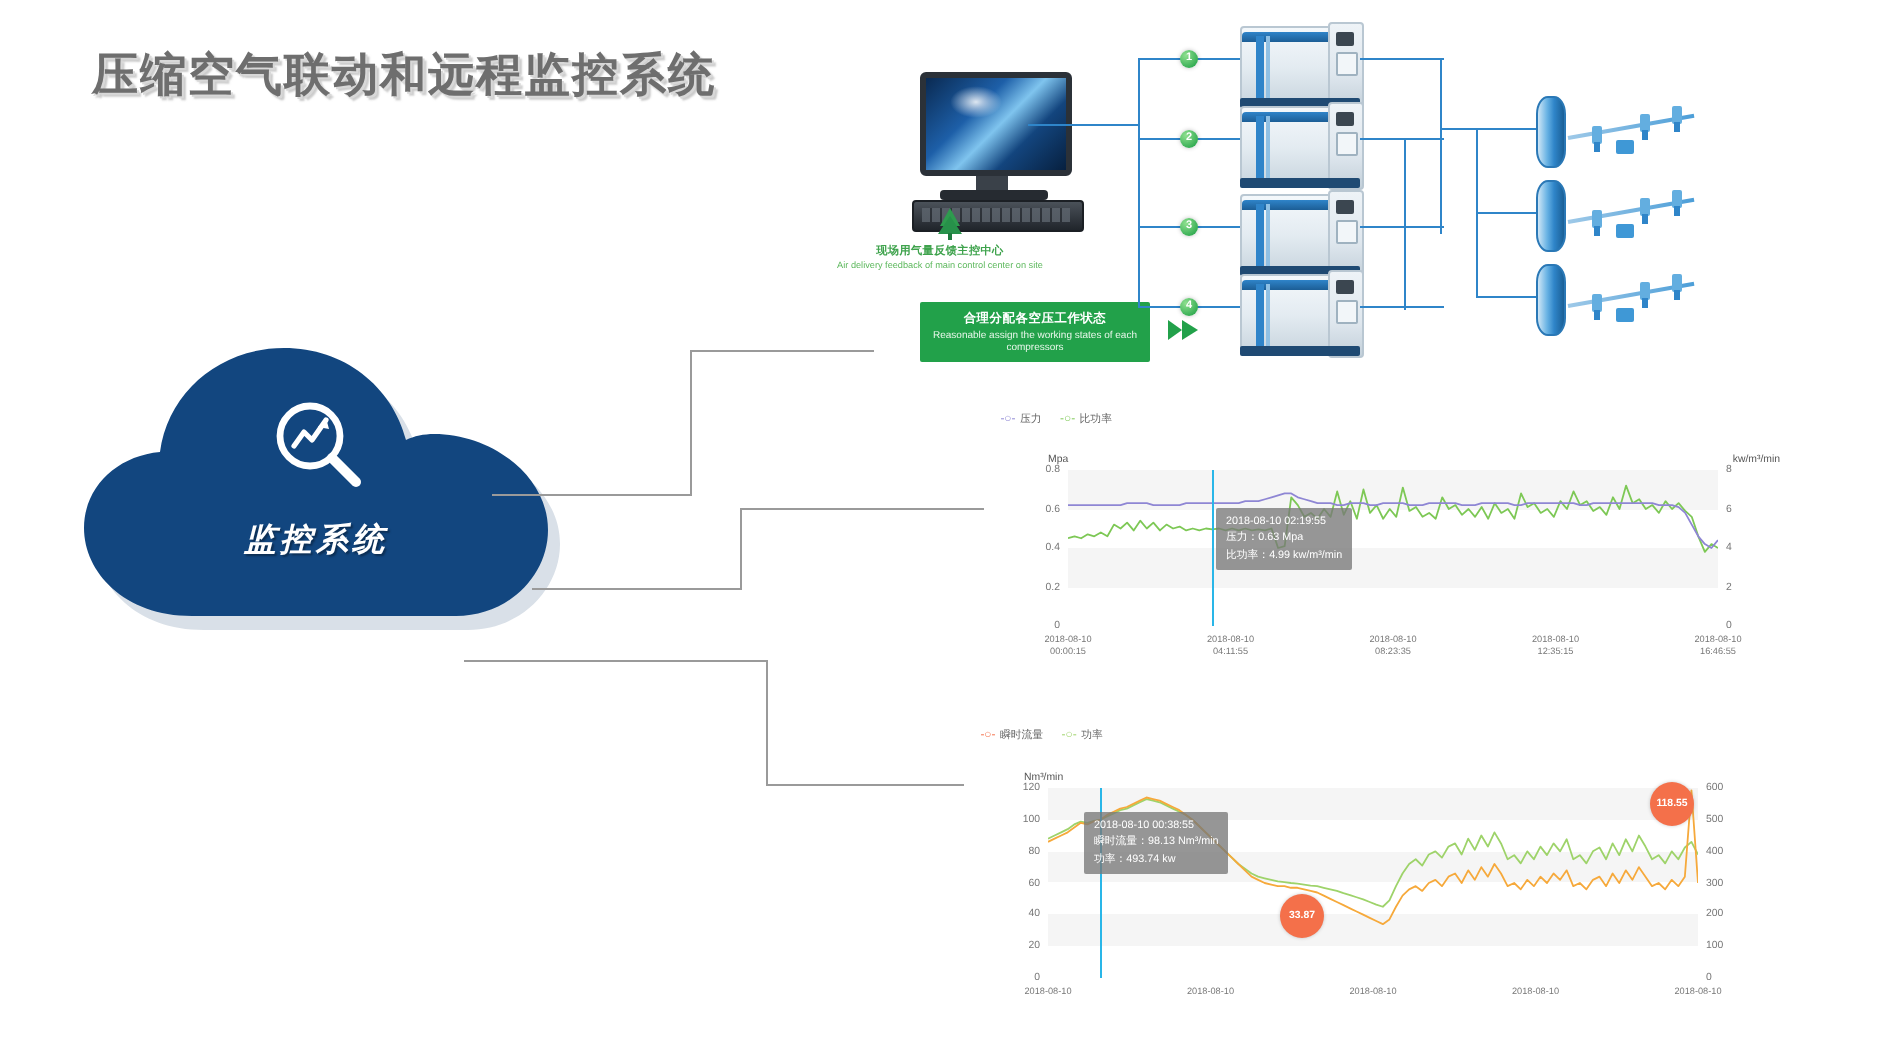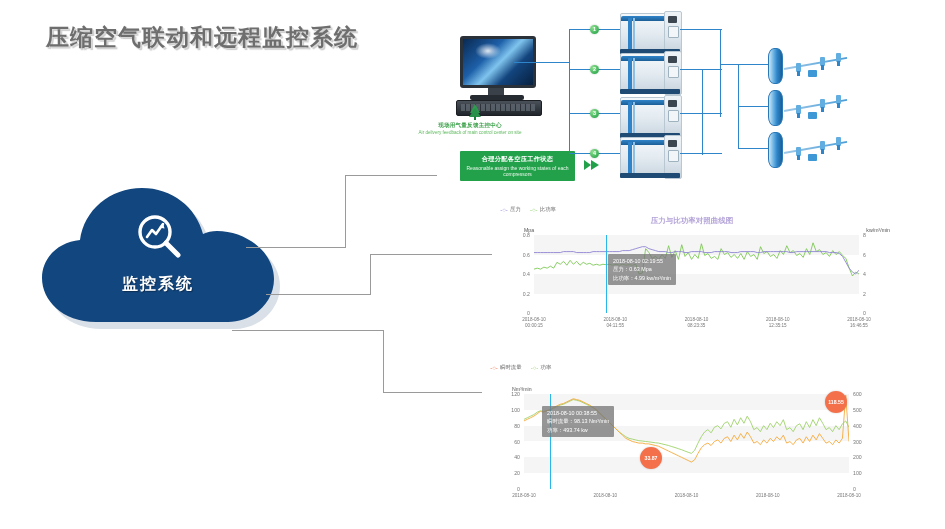--- a/index.html
+++ b/index.html
@@ -5,21 +5,21 @@
   html,body{margin:0;padding:0;background:#ffffff;}
   body{width:945px;height:529px;position:relative;overflow:hidden;
        font-family:"Liberation Sans","DejaVu Sans",sans-serif;}
 
   
   #page-title{position:absolute;left:46px;top:22px;font-size:23px;font-weight:bold;
     color:#6e6e6e;letter-spacing:1px;
     text-shadow:1px 1px 0 #d8d8d8, 2px 2px 1px rgba(160,160,160,.55);}
 
   
-  #cloud-wrap{position:absolute;left:36px;top:182px;width:250px;height:150px;}
+  #cloud-wrap{position:absolute;left:36px;top:168px;width:250px;height:150px;font-style:italic;}
   .cloud-shadow{position:absolute;left:6px;top:7px;width:244px;height:142px;
     filter:blur(0px);opacity:.35;}
   .cloud-body{position:absolute;left:0;top:0;width:244px;height:142px;}
   #cloud-label{position:absolute;left:0;top:92px;width:244px;text-align:center;
     color:#fff;font-size:16px;font-weight:bold;letter-spacing:2px;
     text-shadow:1px 1px 1px rgba(0,0,0,.35);}
   #cloud-icon{position:absolute;left:96px;top:28px;width:56px;height:56px;}
 
   
   .connector{position:absolute;border-color:#9a9a9a;border-style:solid;border-width:0;}
@@ -257,21 +257,20 @@
     <div class="rail" style="left:352px;top:134px;width:64px;transform:rotate(-10deg);transform-origin:left center;"></div>
     <div class="drop" style="left:364px;top:129px;"></div>
     <div class="drop" style="left:388px;top:123px;"></div>
     <div class="drop" style="left:404px;top:119px;"></div>
     <div class="blue-box" style="left:376px;top:136px;"></div>
   </div>
 </div>
 
 <div class="chart" id="chart1" style="left:492px;top:202px;width:400px;height:135px;">
   <div class="ch-legend" id="c1-legend" style="left:6px;top:4px;"><span class="lg-item"><span class="lg-mark" style="color:#8e86d4">-○-</span><span>压力</span></span><span class="lg-item"><span class="lg-mark" style="color:#7dc855">-○-</span><span>比功率</span></span></div>
-  <div class="ch-title" style="left:90px;top:14px;width:220px;color:#b3a3d8;">压力与比功率对照曲线图</div>
   <div class="ax-unit" style="left:32px;top:25px;">Mpa</div>
   <div class="ax-unit" style="right:2px;top:25px;">kw/m³/min</div>
   <div class="plot" id="c1-plot" style="left:42px;top:33px;width:325px;height:78px;">
       <div class="band" style="top:0px;height:19.5px;"></div>
       <div class="band" style="top:39px;height:19.5px;"></div>
       <svg width="325" height="78" style="position:absolute;left:0;top:0;">
         <polyline points="0.00,34.13 3.28,33.15 6.57,34.13 9.85,32.17 13.13,33.15 16.41,31.20 19.70,33.15 22.98,27.30 26.26,29.25 29.55,26.33 32.83,30.22 36.11,25.35 39.39,29.25 42.68,26.33 45.96,30.22 49.24,27.30 52.53,29.25 55.81,28.28 59.09,30.22 62.37,29.25 65.66,30.22 68.94,29.25 72.22,29.74 75.51,29.25 78.79,30.22 82.07,29.25 85.35,30.22 88.64,29.25 91.92,30.22 95.20,29.74 98.48,30.22 101.77,29.25 105.05,39.00 108.33,38.03 111.62,13.65 114.90,17.55 118.18,23.40 121.46,21.45 124.75,24.38 128.03,19.50 131.31,23.40 134.60,10.72 137.88,22.42 141.16,15.60 144.44,24.38 147.73,9.75 151.01,21.45 154.29,17.55 157.58,24.38 160.86,19.50 164.14,23.40 167.42,8.78 170.71,20.47 173.99,18.53 177.27,23.40 180.56,21.45 183.84,24.38 187.12,13.65 190.40,19.50 193.69,17.55 196.97,22.42 200.25,19.50 203.54,23.40 206.82,18.53 210.10,24.38 213.38,16.58 216.67,21.45 219.95,19.50 223.23,24.38 226.52,11.70 229.80,18.53 233.08,16.58 236.36,21.45 239.65,19.50 242.93,23.40 246.21,15.60 249.49,19.50 252.78,10.72 256.06,17.55 259.34,15.60 262.63,20.47 265.91,18.53 269.19,22.42 272.47,13.65 275.76,19.50 279.04,7.80 282.32,16.58 285.61,14.63 288.89,19.50 292.17,17.55 295.45,21.45 298.74,15.60 302.02,19.50 305.30,16.58 308.59,20.47 311.87,23.40 315.15,33.15 318.43,40.95 321.72,37.05 325.00,39.00" fill="none" stroke="#7dc855" stroke-width="0.9" stroke-linejoin="round"></polyline>
         <polyline points="0.00,17.55 3.28,17.55 6.57,17.55 9.85,17.55 13.13,17.55 16.41,17.55 19.70,17.55 22.98,17.55 26.26,17.55 29.55,16.58 32.83,16.58 36.11,16.58 39.39,16.58 42.68,17.55 45.96,17.55 49.24,17.55 52.53,17.55 55.81,17.55 59.09,16.58 62.37,16.58 65.66,16.58 68.94,16.58 72.22,16.58 75.51,16.58 78.79,16.58 82.07,16.58 85.35,16.58 88.64,15.60 91.92,15.60 95.20,15.60 98.48,14.63 101.77,13.65 105.05,12.67 108.33,11.70 111.62,11.70 114.90,13.65 118.18,14.63 121.46,15.60 124.75,16.58 128.03,16.58 131.31,16.58 134.60,17.55 137.88,17.55 141.16,16.58 144.44,16.58 147.73,16.58 151.01,17.55 154.29,17.55 157.58,16.58 160.86,16.58 164.14,16.58 167.42,16.58 170.71,17.55 173.99,17.55 177.27,17.55 180.56,16.58 183.84,16.58 187.12,16.58 190.40,16.58 193.69,16.58 196.97,17.55 200.25,17.55 203.54,17.55 206.82,16.58 210.10,16.58 213.38,16.58 216.67,16.58 219.95,16.58 223.23,17.55 226.52,17.55 229.80,16.58 233.08,16.58 236.36,16.58 239.65,16.58 242.93,16.58 246.21,16.58 249.49,16.58 252.78,16.58 256.06,17.55 259.34,17.55 262.63,16.58 265.91,16.58 269.19,16.58 272.47,16.58 275.76,16.58 279.04,16.58 282.32,16.58 285.61,16.58 288.89,16.58 292.17,16.58 295.45,17.55 298.74,17.55 302.02,17.55 305.30,18.53 308.59,21.45 311.87,27.30 315.15,33.15 318.43,37.05 321.72,39.00 325.00,35.10" fill="none" stroke="#8e86d4" stroke-width="0.9" stroke-linejoin="round"></polyline>
       </svg>
       <div class="marker-line" style="left:71.5px;top:0;height:78px;"></div>

